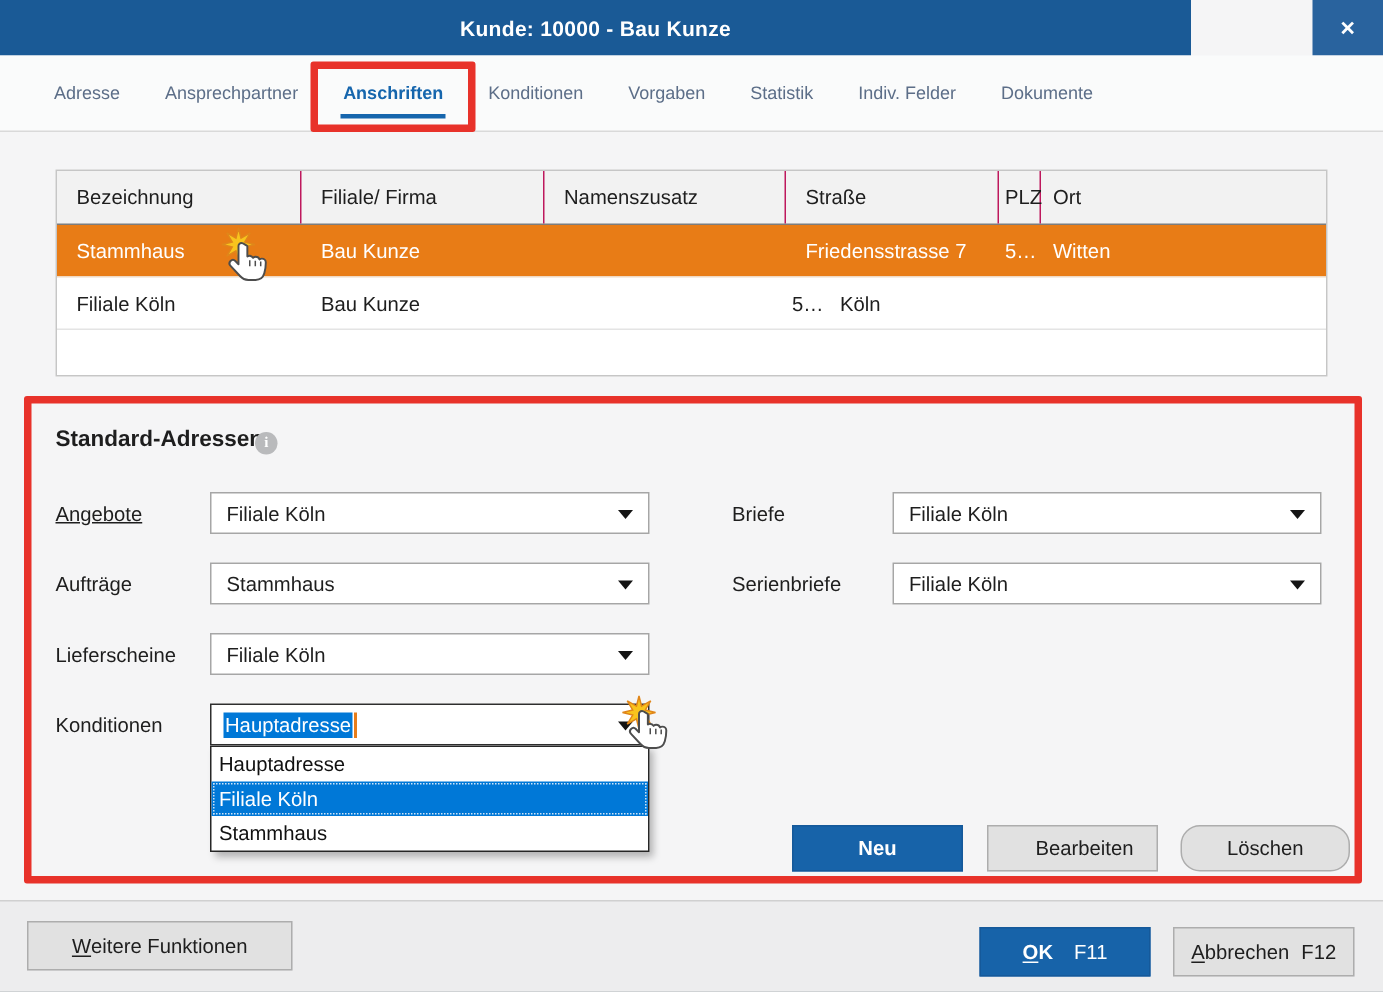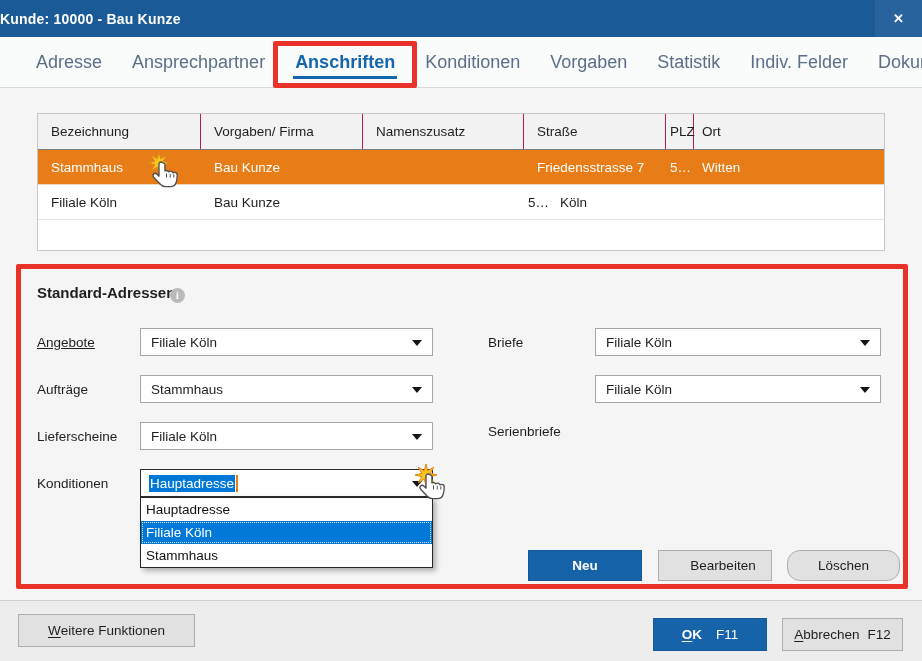--- a/index.html
+++ b/index.html
@@ -2,28 +2,28 @@
 <html><head>
 <meta charset="utf-8">
 <style>
   html,body{margin:0;padding:0;background:#cfd3d8;}
   .stage{
     position:relative;width:922px;height:661px;overflow:hidden;
     font-family:"Liberation Sans",sans-serif;background:#f5f5f6;
     outline:1px solid #8f959c;
   }
   
-  .titlebar{position:absolute;left:0;top:0;width:922px;height:37px;background:#1a5a96;display:flex;align-items:center;}
+  .titlebar{position:absolute;left:0;top:0;width:794px;height:37px;background:#1a5a96;display:flex;align-items:center;justify-content:center;}
   .titlebar .title{color:#ffffff;font-size:14px;font-weight:700;letter-spacing:.2px;}
   .close-btn{position:absolute;right:0;top:0;width:47px;height:37px;background:#29639e;color:#ffffff;
     display:flex;align-items:center;justify-content:center;font-size:13px;font-weight:700;cursor:default;}
   
   .tabbar{position:absolute;left:0;top:37px;width:922px;height:51px;background:#fafbfb;
     border-bottom:1px solid #d9d9d9;display:flex;align-items:stretch;padding-left:21px;box-sizing:border-box;}
-  .tab{position:relative;display:flex;align-items:center;padding:0 15px;font-size:18px;color:#5c6e88;white-space:nowrap;}
+  .tab{position:relative;display:flex;align-items:center;padding:0 15px;font-size:12px;color:#5c6e88;white-space:nowrap;}
   .tab.active{color:#1666ad;font-weight:700;text-align:right;}
   .tab.active .tab-underline{position:absolute;left:13px;right:13px;bottom:8px;height:3px;background:#1666ad;}
   .tab-highlight{position:absolute;left:-7px;right:-7px;top:4px;bottom:-1px;border:5px solid #e8322a;border-radius:2px;pointer-events:none;z-index:40;}
   
   .addr-table{position:absolute;left:37px;top:113px;width:848px;height:138px;background:#ffffff;border:1px solid #c6c6c6;box-sizing:border-box;}
   .thead{display:flex;height:36px;background:#f2f2f2;border-bottom:1px solid #7d7d7d;box-sizing:border-box;}
   .th{display:flex;align-items:center;font-size:13.5px;color:#1e1e1e;border-right:1px solid #be185d;box-sizing:border-box;}
   .th:last-child{border-right:none;}
   .trow{display:flex;height:34px;align-items:stretch;}
   .td{display:flex;align-items:center;font-size:13.5px;color:#1e1e1e;box-sizing:border-box;overflow:hidden;white-space:nowrap;}
@@ -112,21 +112,21 @@
         <span>Indiv. Felder</span>
       </div>
     <div class="tab">
         <span>Dokumente</span>
       </div>
   </div>
 
   <div class="addr-table">
     <div class="thead">
       <div class="th c0">Bezeichnung</div>
-      <div class="th c1">Vorgaben/ Firma</div>
+      <div class="th c1">Filiale/ Firma</div>
       <div class="th c2">Namenszusatz</div>
       <div class="th c3">Straße</div>
       <div class="th c4">PLZ</div>
       <div class="th c5">Ort</div>
     </div>
     <div class="trow selected">
       <div class="td c0">Stammhaus</div>
       <div class="td c1">Bau Kunze</div>
       <div class="td c2"></div>
       <div class="td c3">Friedensstrasse 7</div>
@@ -158,21 +158,21 @@
     <span>Filiale Köln</span>
     <span class="arrow"></span>
   </div>
 
   <div class="fld-label" style="left:37px;top:382px;">Aufträge</div>
   <div class="select sel-l" style="top:375px;">
     <span>Stammhaus</span>
     <span class="arrow"></span>
   </div>
 
-  <div class="fld-label" style="left:488px;top:382px;margin-top:42px;">Serienbriefe</div>
+  <div class="fld-label" style="left:488px;top:382px;">Serienbriefe</div>
   <div class="select sel-r" style="top:375px;">
     <span>Filiale Köln</span>
     <span class="arrow"></span>
   </div>
 
   <div class="fld-label" style="left:37px;top:429px;">Lieferscheine</div>
   <div class="select sel-l" style="top:422px;">
     <span>Filiale Köln</span>
     <span class="arrow"></span>
   </div>

